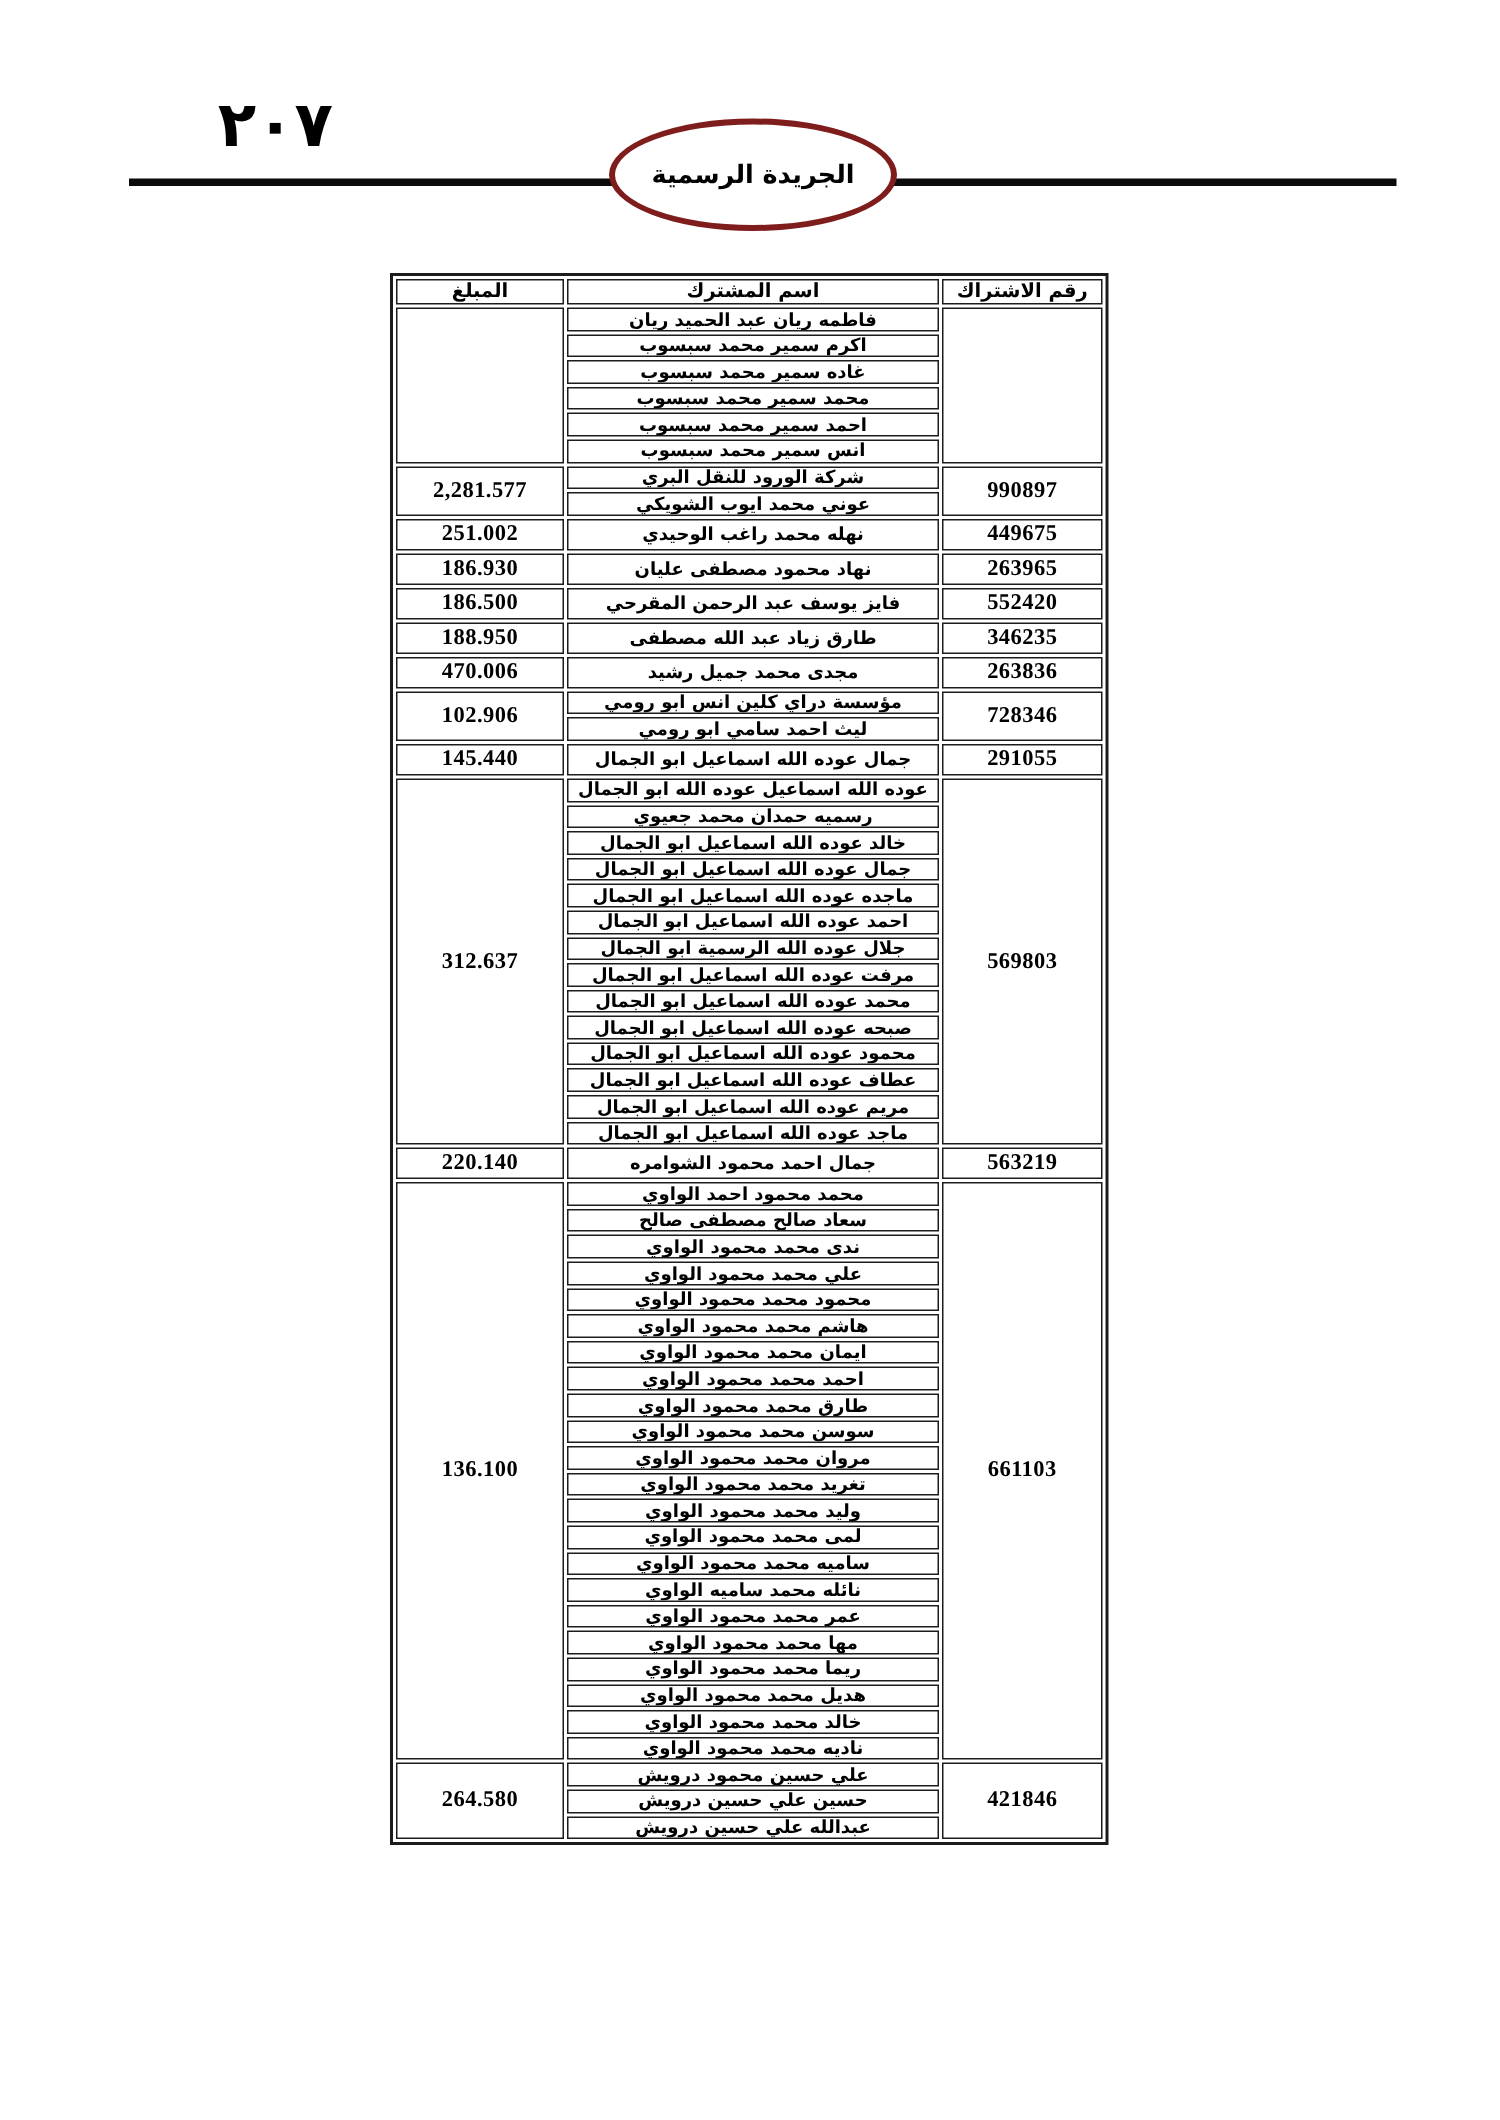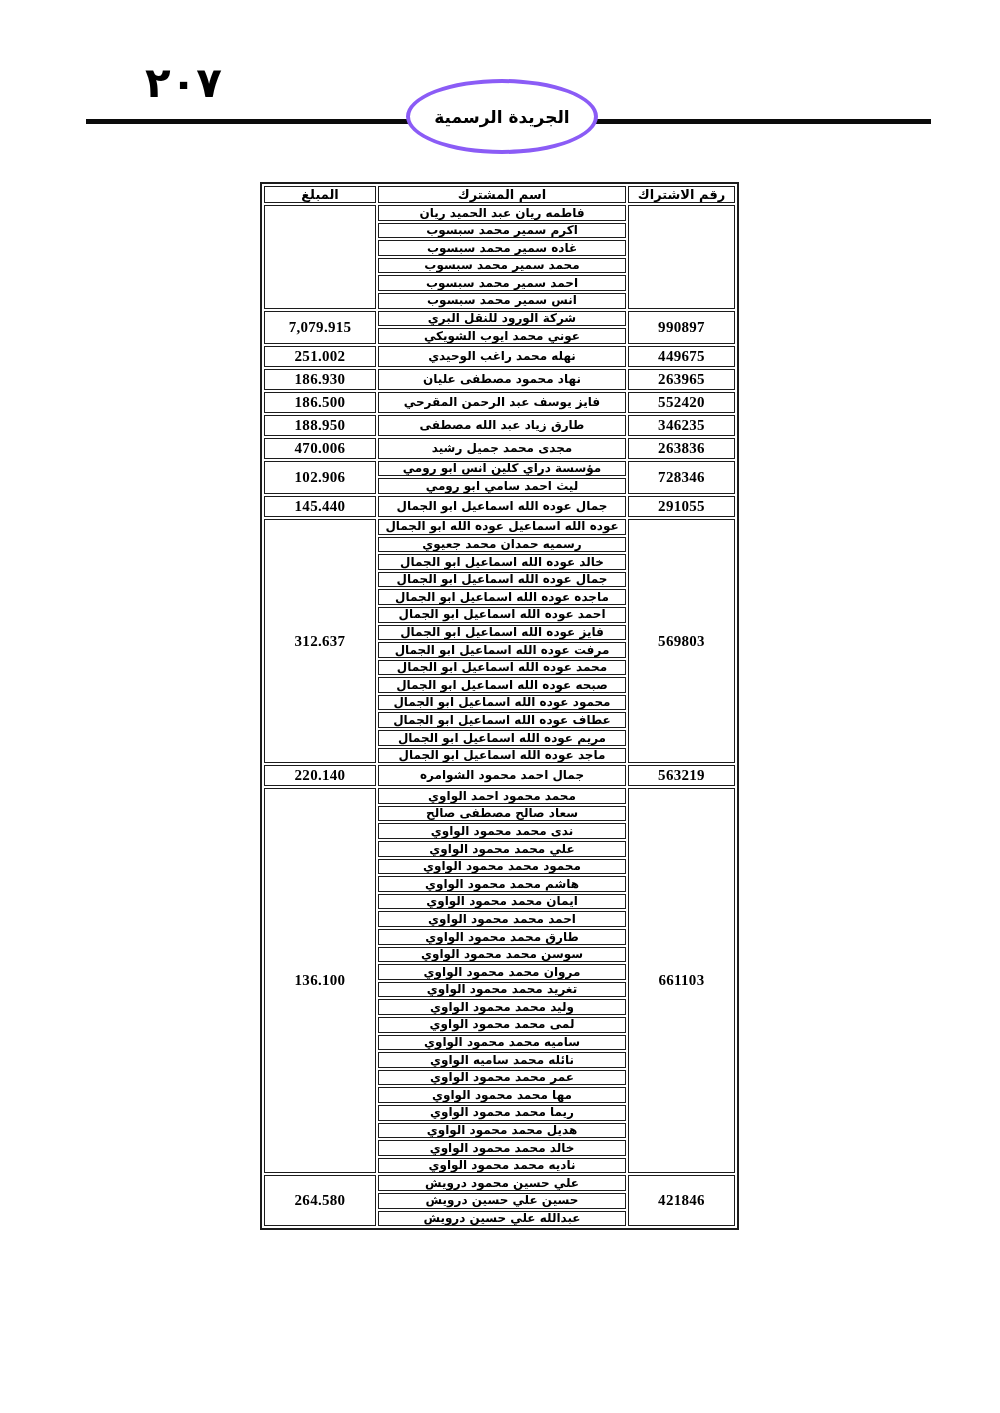--- a/index.html
+++ b/index.html
@@ -35,21 +35,21 @@
     background: #0b0b0b;
     z-index: 1;
   }
   .banner-ellipse {
     position: absolute;
     left: 406px;
     top: 79px;
     width: 192px;
     height: 75px;
     background: #ffffff;
-    border: 4px solid #8b5cf6;
+    border: 4px solid #7f1d1d;
     border-radius: 50%;
     z-index: 2;
     display: flex;
     align-items: center;
     justify-content: center;
   }
   .banner-title {
     font-size: 17px;
     font-weight: 700;
     direction: rtl;
@@ -143,21 +143,21 @@
       </tr>
       <tr>
         <td class="name">احمد سمير محمد سبسوب</td>
       </tr>
       <tr>
         <td class="name">انس سمير محمد سبسوب</td>
       </tr>
       <tr>
         <td class="num" rowspan="2">990897</td>
         <td class="name">شركة الورود للنقل البري</td>
-        <td class="amount" rowspan="2">7,079.915</td>
+        <td class="amount" rowspan="2">2,281.577</td>
       </tr>
       <tr>
         <td class="name">عوني محمد ايوب الشويكي</td>
       </tr>
       <tr>
         <td class="num" rowspan="1">449675</td>
         <td class="name">نهله محمد راغب الوحيدي</td>
         <td class="amount" rowspan="1">251.002</td>
       </tr>
       <tr>
@@ -207,21 +207,21 @@
       <tr>
         <td class="name">جمال عوده الله اسماعيل ابو الجمال</td>
       </tr>
       <tr>
         <td class="name">ماجده عوده الله اسماعيل ابو الجمال</td>
       </tr>
       <tr>
         <td class="name">احمد عوده الله اسماعيل ابو الجمال</td>
       </tr>
       <tr>
-        <td class="name">فايز عوده الله اسماعيل ابو الجمال</td>
+        <td class="name">جلال عوده الله الرسمية ابو الجمال</td>
       </tr>
       <tr>
         <td class="name">مرفت عوده الله اسماعيل ابو الجمال</td>
       </tr>
       <tr>
         <td class="name">محمد عوده الله اسماعيل ابو الجمال</td>
       </tr>
       <tr>
         <td class="name">صبحه عوده الله اسماعيل ابو الجمال</td>
       </tr>

